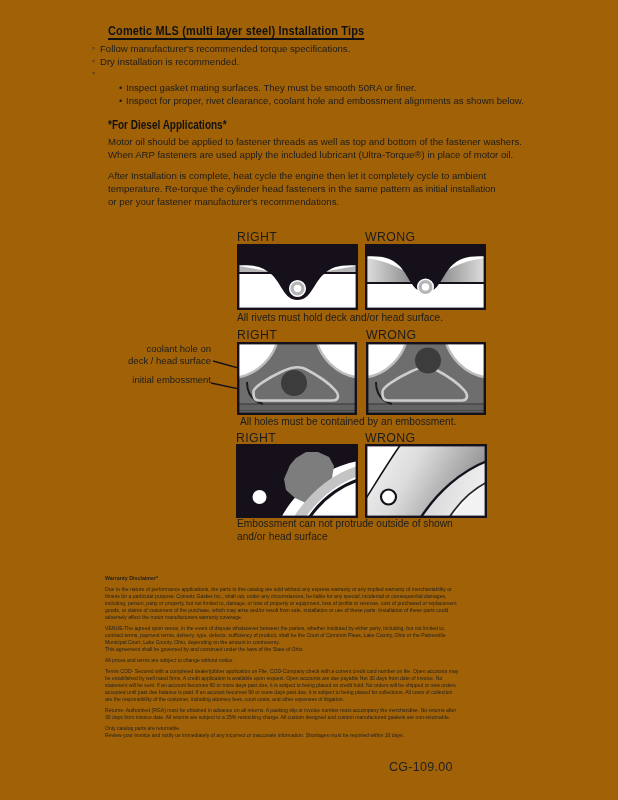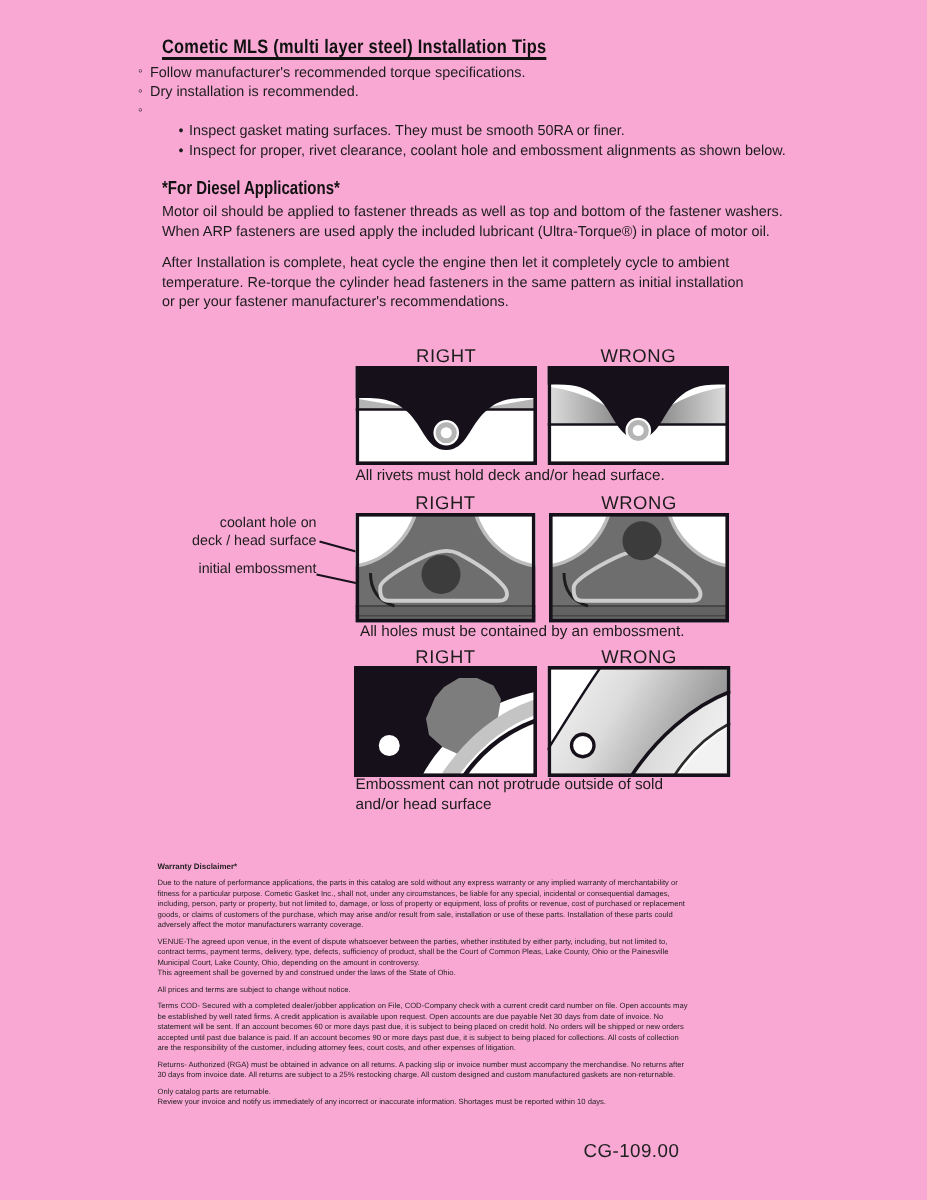--- a/index.html
+++ b/index.html
@@ -1,29 +1,29 @@
 <!DOCTYPE html>
 <html><head>
 <meta charset="utf-8">
 <style>
   html,body{margin:0;padding:0;background:#ffffff;}
-  .page{position:relative;width:618px;height:800px;background:#f9a8d4;overflow:hidden;
+  .page{position:relative;width:618px;height:800px;background:#a16207;overflow:hidden;
         font-family:"Liberation Sans",sans-serif;color:#1c1c1c;}
   .title{position:absolute;left:108px;top:23px;font-size:13px;font-weight:bold;white-space:nowrap;
          color:#111;text-decoration:underline;text-decoration-thickness:1.5px;text-underline-offset:3px;
          transform:scaleX(0.84);transform-origin:left top;letter-spacing:0.2px;}
   .tips{position:absolute;left:92px;top:43px;}
   .brow{display:flex;align-items:baseline;height:13px;font-size:9.6px;color:#1c1c1c;}
   .bm{font-size:9px;width:8px;flex:0 0 8px;position:relative;top:-1px;}
   .sub{margin-left:27px;}
   .bm2{font-size:9.5px;width:7px;flex:0 0 7px;}
   .h2{position:absolute;left:108px;top:118px;font-size:12.5px;font-weight:bold;color:#111;
       transform:scaleX(0.8);transform-origin:left top;white-space:nowrap;}
   .body{position:absolute;left:108px;font-size:9.6px;line-height:13.2px;white-space:pre-line;color:#1c1c1c;width:420px;}
-  .dlabel{position:absolute;font-size:12.3px;letter-spacing:0.4px;text-align:center;color:#1c1c1c;}
+  .dlabel{position:absolute;font-size:12.3px;letter-spacing:0.4px;color:#1c1c1c;}
   .caption{position:absolute;font-size:10.2px;line-height:12.5px;color:#1c1c1c;white-space:pre-line;}
   .annot{position:absolute;font-size:9.5px;line-height:11.8px;text-align:right;color:#1c1c1c;white-space:pre-line;}
   .dsvg{position:absolute;display:block;}
   .leaders{position:absolute;display:block;}
   .disclaimer{position:absolute;left:105px;top:575px;width:415px;color:#1f1f1f;}
   .d-head{font-size:5.3px;font-weight:bold;line-height:7px;margin:0 0 4px 0;}
   .d-p{font-size:5.1px;line-height:7px;margin:0 0 4px 0;white-space:pre-line;}
   .d-p.tight{margin:0;}
   .page-code{position:absolute;left:389px;top:760px;font-size:12.5px;letter-spacing:0.3px;color:#222;}
 </style>
@@ -170,21 +170,21 @@
     <path d="M36,0 H122 V18 C96,28 72,49 56,74 L0,74 L0,56 C12,37 24,17 36,0 Z" fill="url(#bandG)"></path>
     <path d="M122,18 C96,28 72,49 56,74 L84,74 C94,58 107,46 122,38 Z" fill="url(#lowG)"></path>
     <path d="M122,40 C108,48 96,60 87,74 L122,74 Z" fill="#f2f2f2"></path>
     <path d="M122,17 C96,27 72,48.5 55.5,74" stroke="#15101a" stroke-width="2.4" fill="none"></path>
     <path d="M122,38 C107,46 94,58 84,74" stroke="#2b2b2b" stroke-width="1.8" fill="none"></path>
     <path d="M36,0 C24,17 12,37 0,56" stroke="#15101a" stroke-width="1.6" fill="none"></path>
     <circle cx="23.5" cy="53" r="7.5" fill="#ffffff" stroke="#15101a" stroke-width="2.2"></circle>
     <rect x="1.2" y="1.2" width="119.6" height="71.6" fill="none" stroke="#15101a" stroke-width="2.4"></rect>
   </svg>
 
-  <div class="caption" style="left:237px;top:518px;">Embossment can not protrude outside of sold
+  <div class="caption" style="left:237px;top:518px;">Embossment can not protrude outside of shown
 and/or head surface</div>
 
   <div class="disclaimer">
     <div class="d-head">Warranty Disclaimer*</div>
     <p class="d-p">Due to the nature of performance applications, the parts in this catalog are sold without any express warranty or any implied warranty of merchantability or
 fitness for a particular purpose.  Cometic Gasket Inc., shall not, under any circumstances, be liable for any special, incidental or consequential damages,
 including, person, party or property, but not limited to, damage, or loss of property or equipment, loss of profits or revenue, cost of purchased or replacement
 goods, or claims of customers of the purchase, which may arise and/or result from sale, installation or use of these parts.  Installation of these parts could
 adversely affect the motor manufacturers warranty coverage.</p>
     <p class="d-p">VENUE-The agreed upon venue, in the event of dispute whatsoever between the parties, whether instituted by either party, including, but not limited to,

